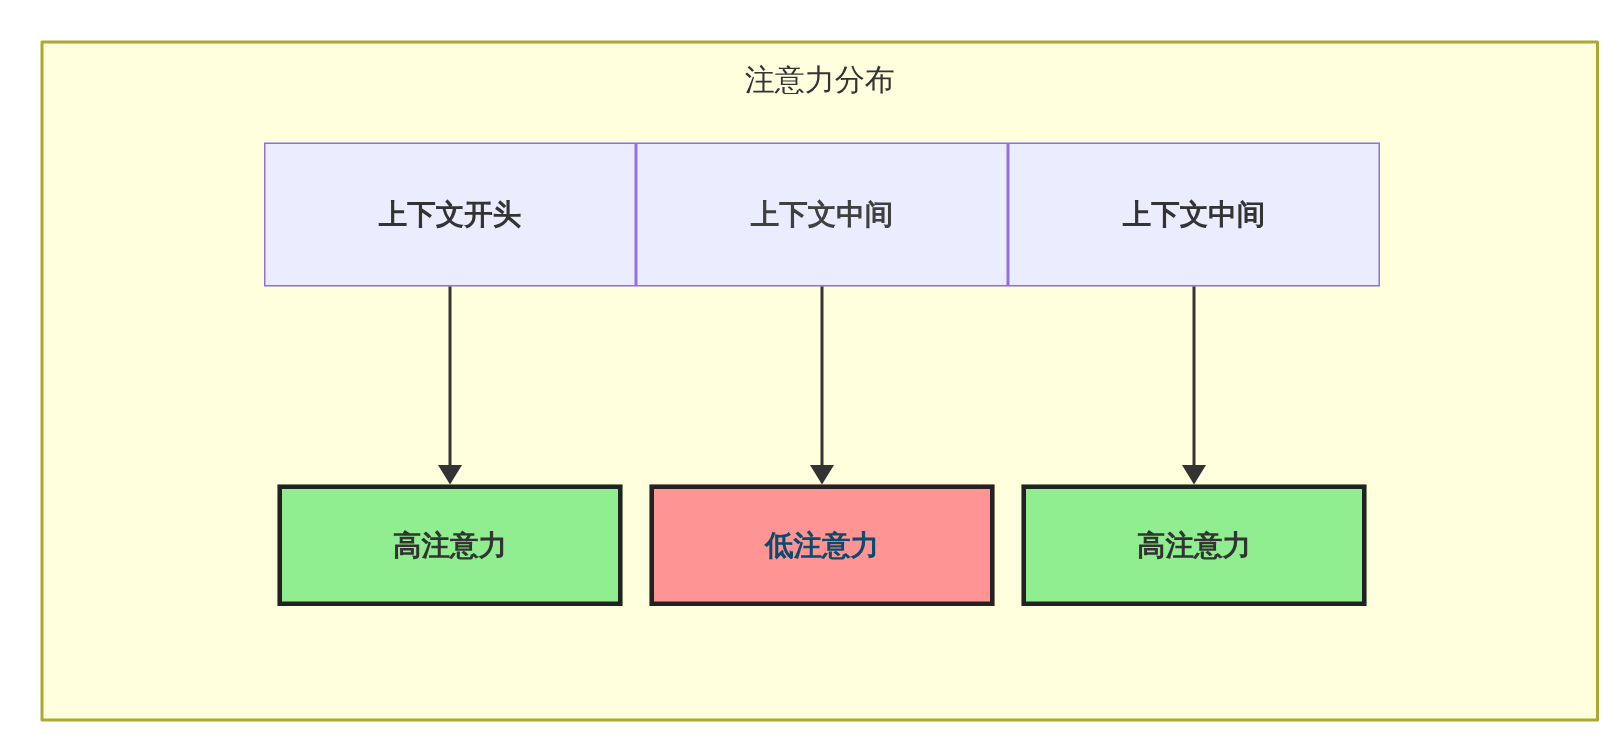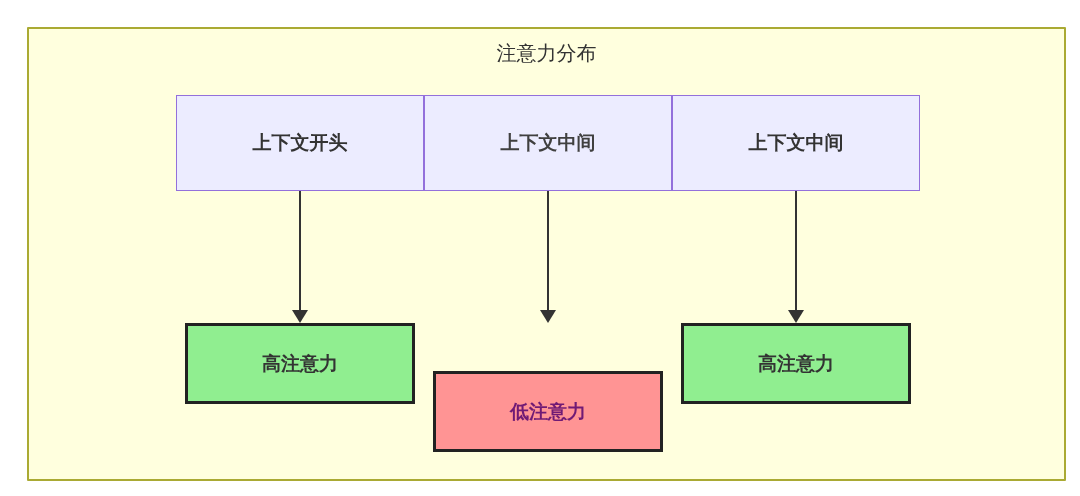--- a/index.html
+++ b/index.html
@@ -102,21 +102,21 @@
         </div>
         <div class="node target" style="border-color: rgb(34, 34, 34); color: rgb(51, 51, 51); background: rgb(144, 238, 144);">高注意力</div>
       </div>
 
       <div class="column">
         <div class="node source" style="background: rgb(236, 236, 255); border-color: rgb(147, 112, 219); color: #404040;">上下文中间</div>
         <div class="arrow">
           <div class="arrow-line" style="background: rgb(51, 51, 51);"></div>
           <div class="arrow-head" style="border-top-color: rgb(51, 51, 51);"></div>
         </div>
-        <div class="node target" style="border-color: rgb(34, 34, 34); color: #701a75; background: rgb(255, 148, 148); margin-top: 48px;">低注意力</div>
+        <div class="node target" style="border-color: rgb(34, 34, 34); color: #0c4a6e; background: rgb(255, 148, 148);">低注意力</div>
       </div>
 
       <div class="column">
         <div class="node source" style="background: rgb(236, 236, 255); border-color: rgb(147, 112, 219); color: rgb(51, 51, 51);">上下文中间</div>
         <div class="arrow">
           <div class="arrow-line" style="background: rgb(51, 51, 51);"></div>
           <div class="arrow-head" style="border-top-color: rgb(51, 51, 51);"></div>
         </div>
         <div class="node target" style="border-color: rgb(34, 34, 34); color: rgb(51, 51, 51); background: rgb(144, 238, 144);">高注意力</div>
       </div>

